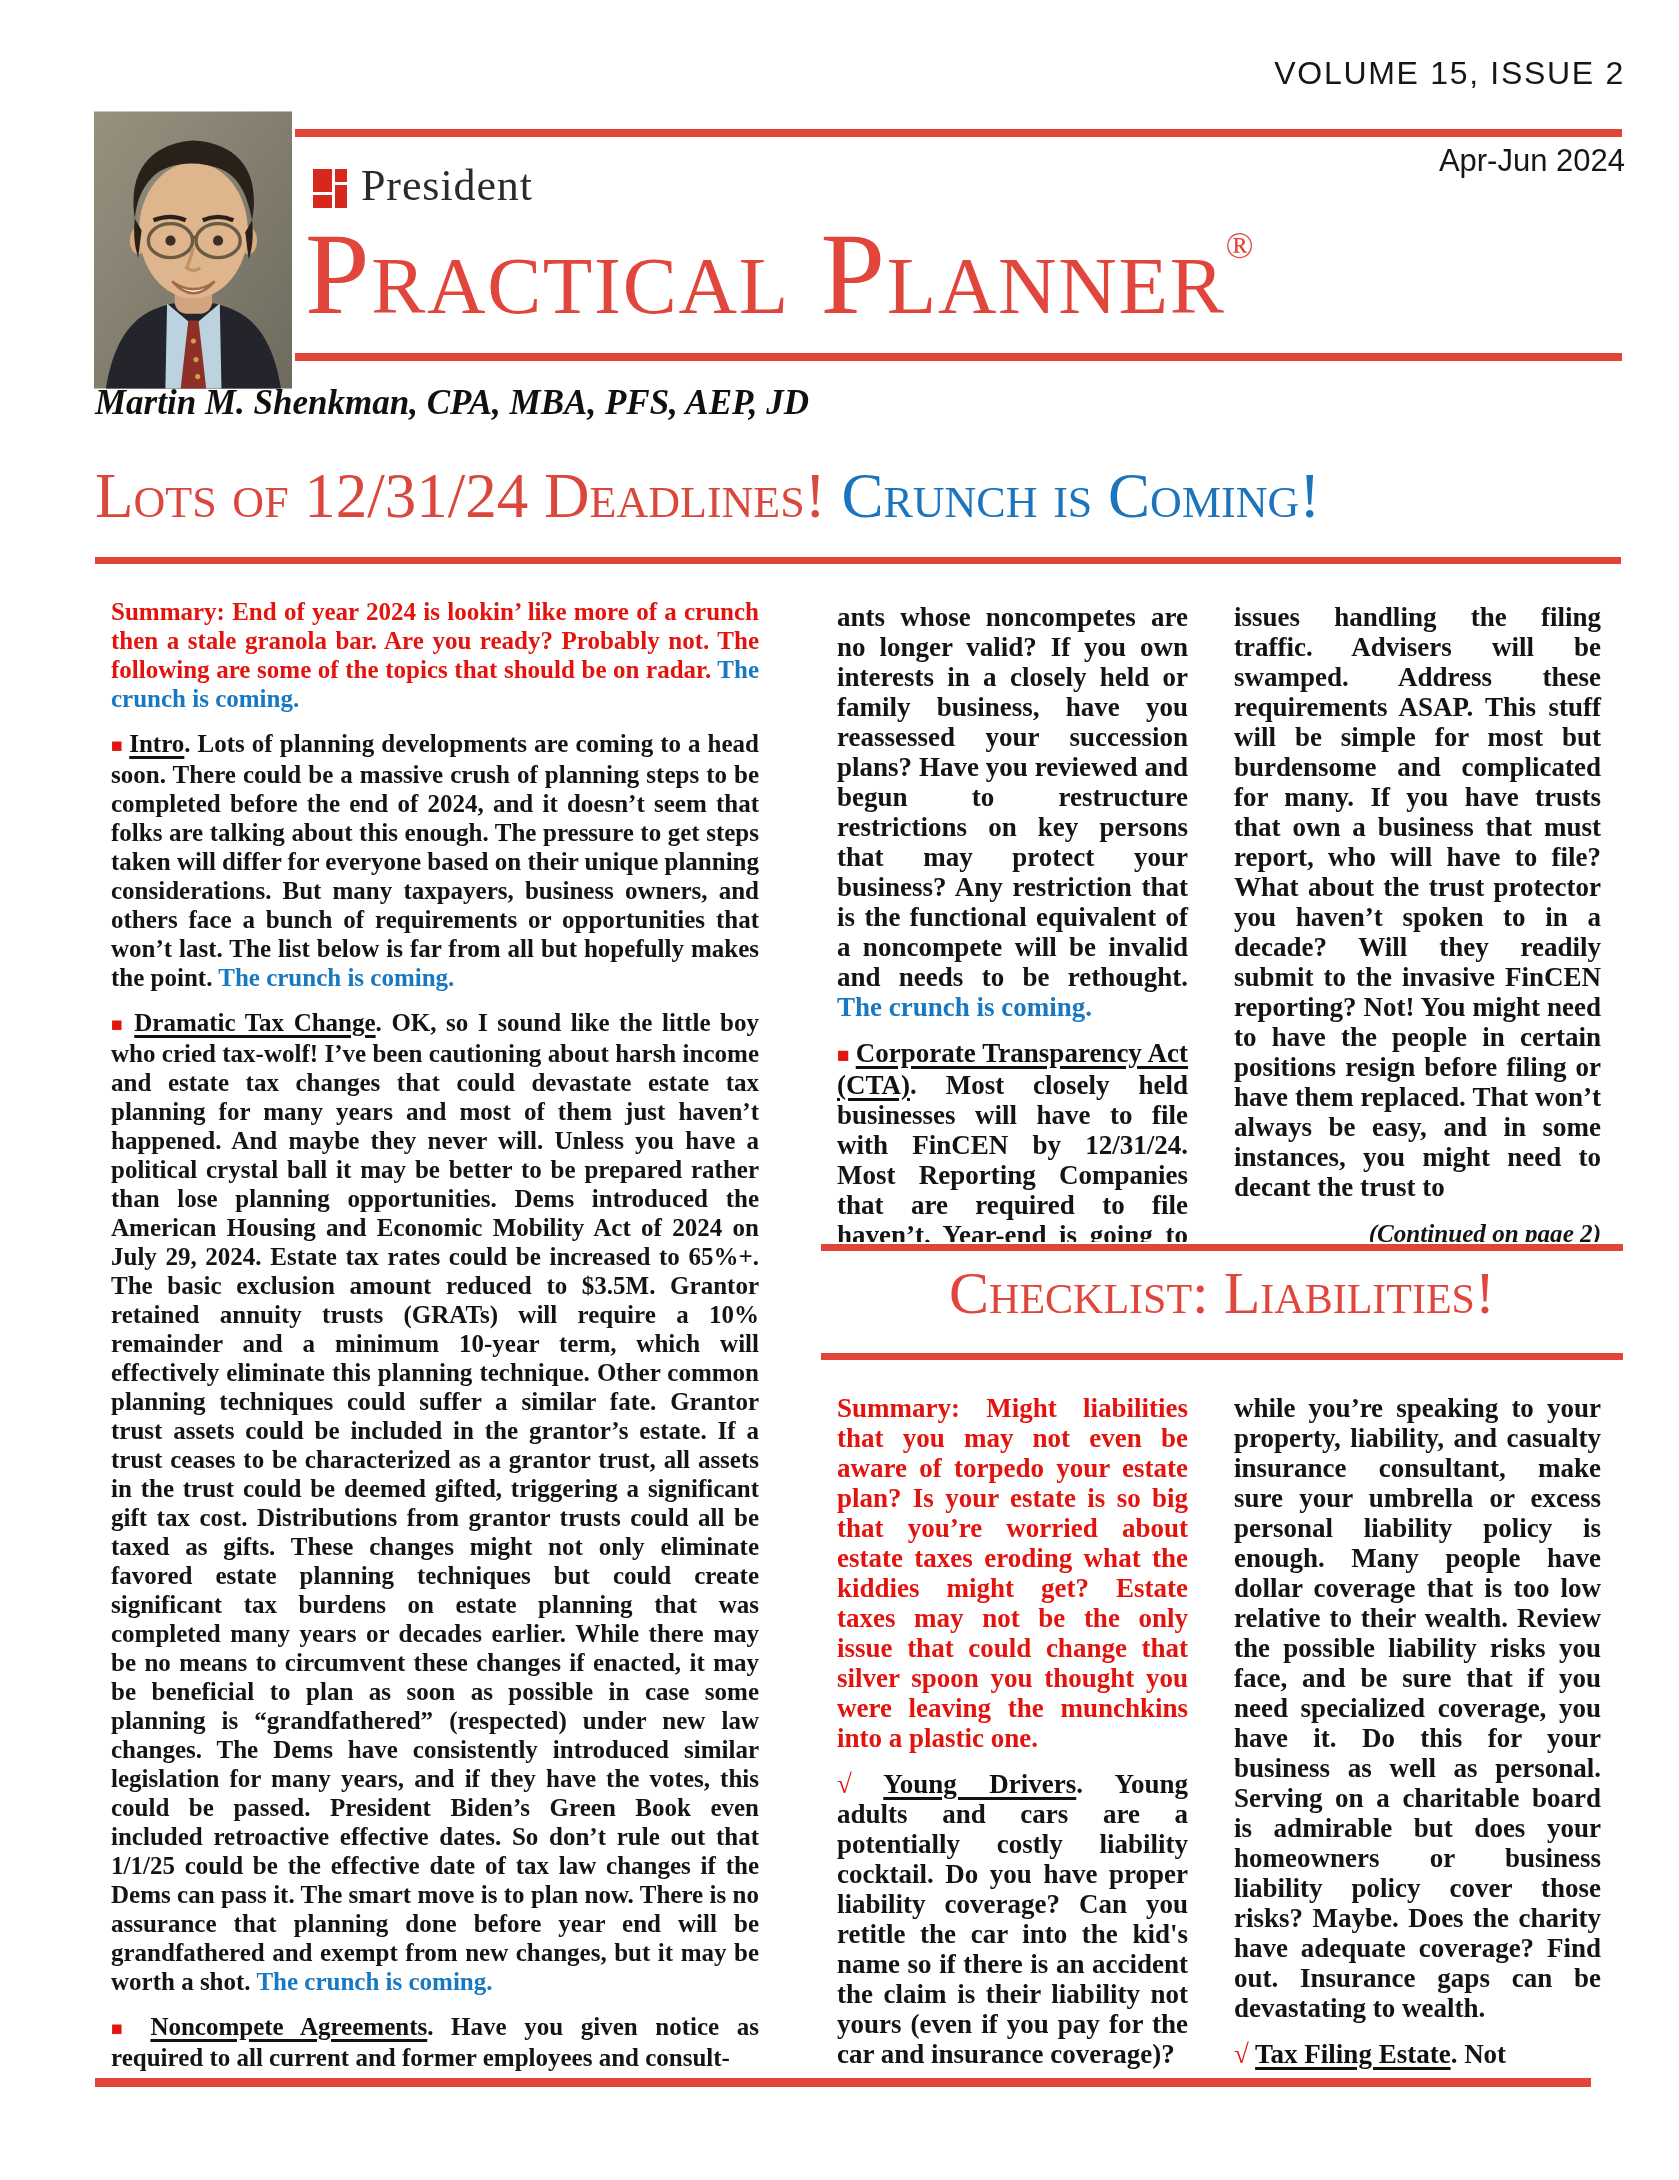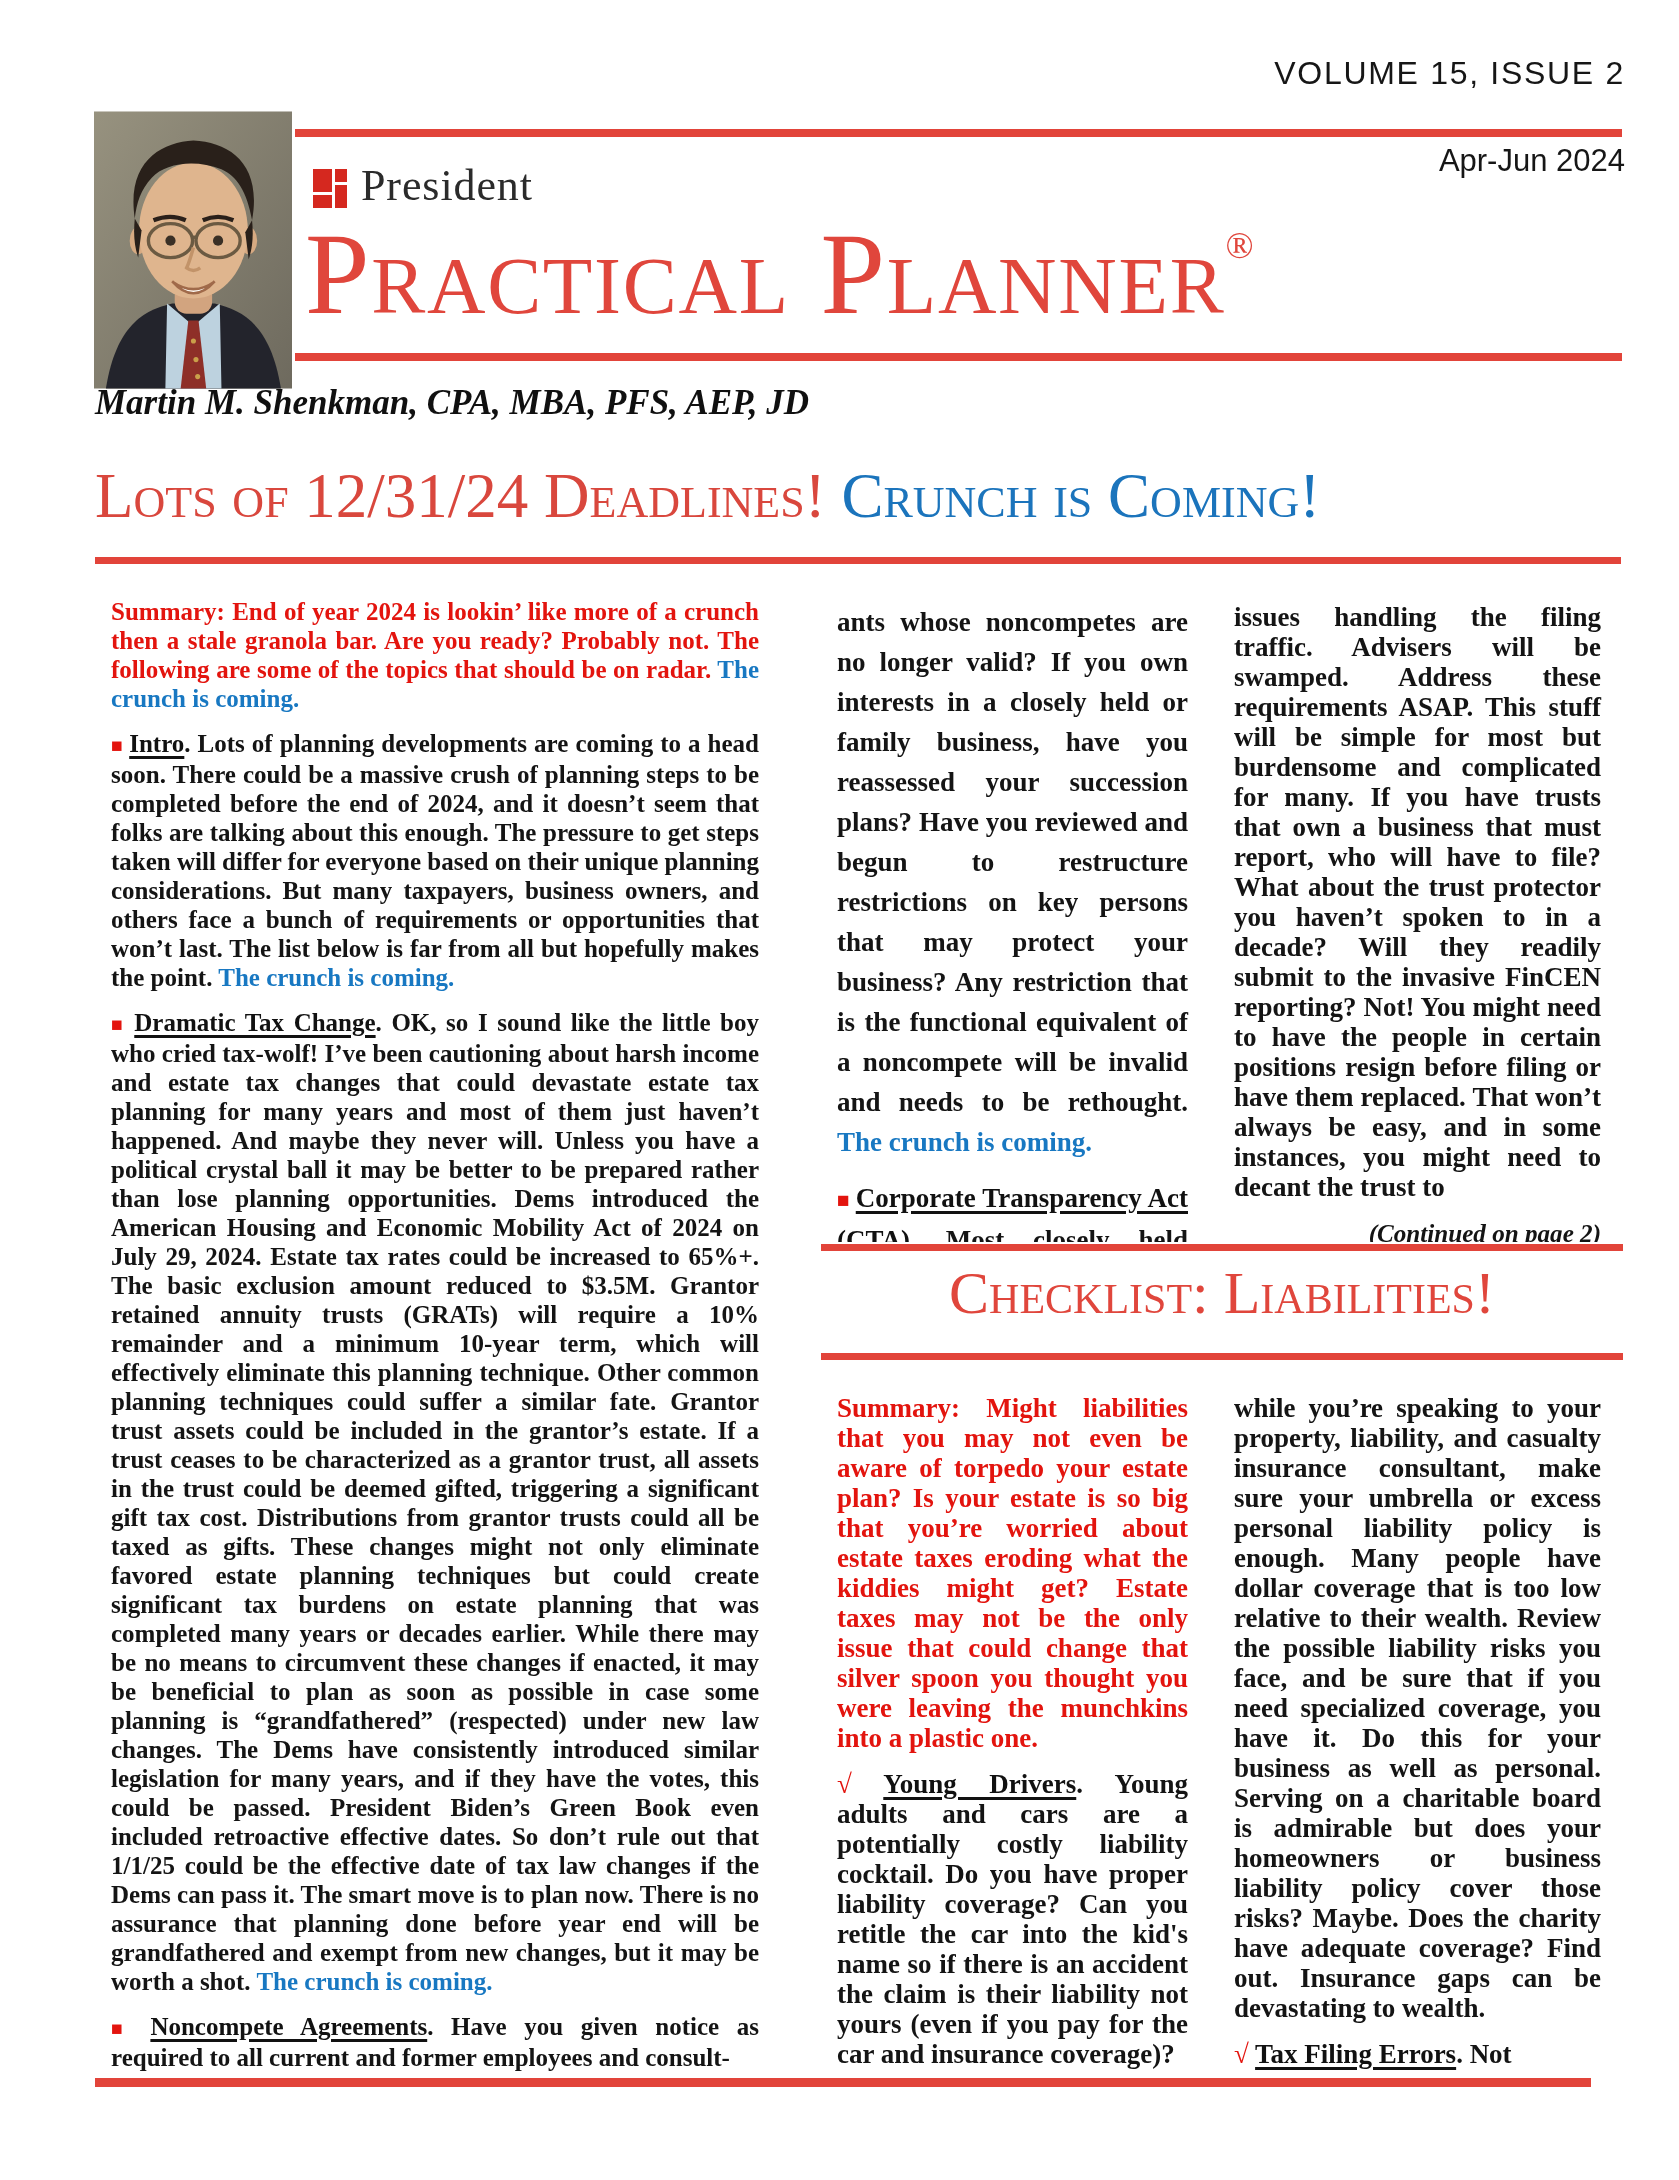--- a/index.html
+++ b/index.html
@@ -41,21 +41,21 @@
   .rule-cl-bottom{left:821px;top:1353px;width:802px;height:6.8px;}
   .rule-bottom{left:95px;top:2078px;width:1496px;height:9.4px;}
 
   .cl-head{position:absolute;left:821px;top:1259px;width:802px;margin:0;text-align:center;
        font-weight:normal;font-variant:small-caps;font-size:60px;color:#e0463c;white-space:nowrap;}
 
   
   .col{position:absolute;font-weight:bold;color:#141414;text-align:justify;}
   .col p{margin:16px;}
   .a1c1{left:95px;top:581px;width:680px;height:1492px;font-size:25px;line-height:29px;overflow:hidden;}
-  .a1c2{left:821px;top:586px;width:383px;height:656px;font-size:27px;line-height:40px;overflow:hidden;}
+  .a1c2{left:821px;top:586px;width:383px;height:656px;font-size:27px;line-height:30px;overflow:hidden;}
   .a1c3{left:1218px;top:586px;width:399px;height:656px;font-size:27px;line-height:30px;overflow:hidden;}
   .a2c1{left:821px;top:1377px;width:383px;height:698px;font-size:27px;line-height:30px;overflow:hidden;}
   .a2c2{left:1218px;top:1377px;width:399px;height:698px;font-size:27px;line-height:30px;overflow:hidden;}
 
   .c-k{color:#141414;}
   .c-red{color:#e3140e;}
   .c-blue{color:#1878c2;}
   .c-bullet{color:#e3140e;font-size:0.78em;}
   .c-check{color:#e3140e;}
   .c-head{color:#111;text-decoration:underline;text-decoration-thickness:3.4px;text-underline-offset:4.3px;}
@@ -140,19 +140,19 @@
   <h2 class="cl-head">Checklist: Liabilities!</h2>
   <div class="rule rule-cl-bottom"></div>
 
   <div class="col a2c1">
       <p><span class="c-red">Summary: Might liabilities that you may not even be aware of torpedo your estate plan? Is your estate is so big that you’re worried about estate taxes eroding what the kiddies might get? Estate taxes may not be the only issue that could change that silver spoon you thought you were leaving the munchkins into a plastic one.</span></p>
       <p><span class="c-check">√ </span><span class="c-head">Young Drivers</span><span class="c-k">. Young adults and cars are a potentially costly liability cocktail. Do you have proper liability coverage? Can you retitle the car into the kid's name so if there is an accident the claim is their liability not yours (even if you pay for the car and insurance coverage)?</span></p>
       <p><span class="c-check">√ </span><span class="c-head">Liability Checklist</span><span class="c-k">. And</span></p>
     </div>
   <div class="col a2c2">
       <p><span class="c-k">while you’re speaking to your property, liability, and casualty insurance consultant, make sure your umbrella or excess personal liability policy is enough. Many people have dollar coverage that is too low relative to their wealth. Review the possible liability risks you face, and be sure that if you need specialized coverage, you have it. Do this for your business as well as personal. Serving on a charitable board is admirable but does your homeowners or business liability policy cover those risks? Maybe. Does the charity have adequate coverage? Find out. Insurance gaps can be devastating to wealth.</span></p>
-      <p><span class="c-check">√ </span><span class="c-head">Tax Filing Errors</span><span class="c-k">. Not</span></p>
+      <p><span class="c-check">√ </span><span class="c-head">Tax Filing Estate</span><span class="c-k">. Not</span></p>
       <p class="a-right"><span class="c-cont">(Continued on page 3)</span></p>
     </div>
 
   <div class="rule rule-bottom"></div>
 </div>
 
 
 </body></html>

